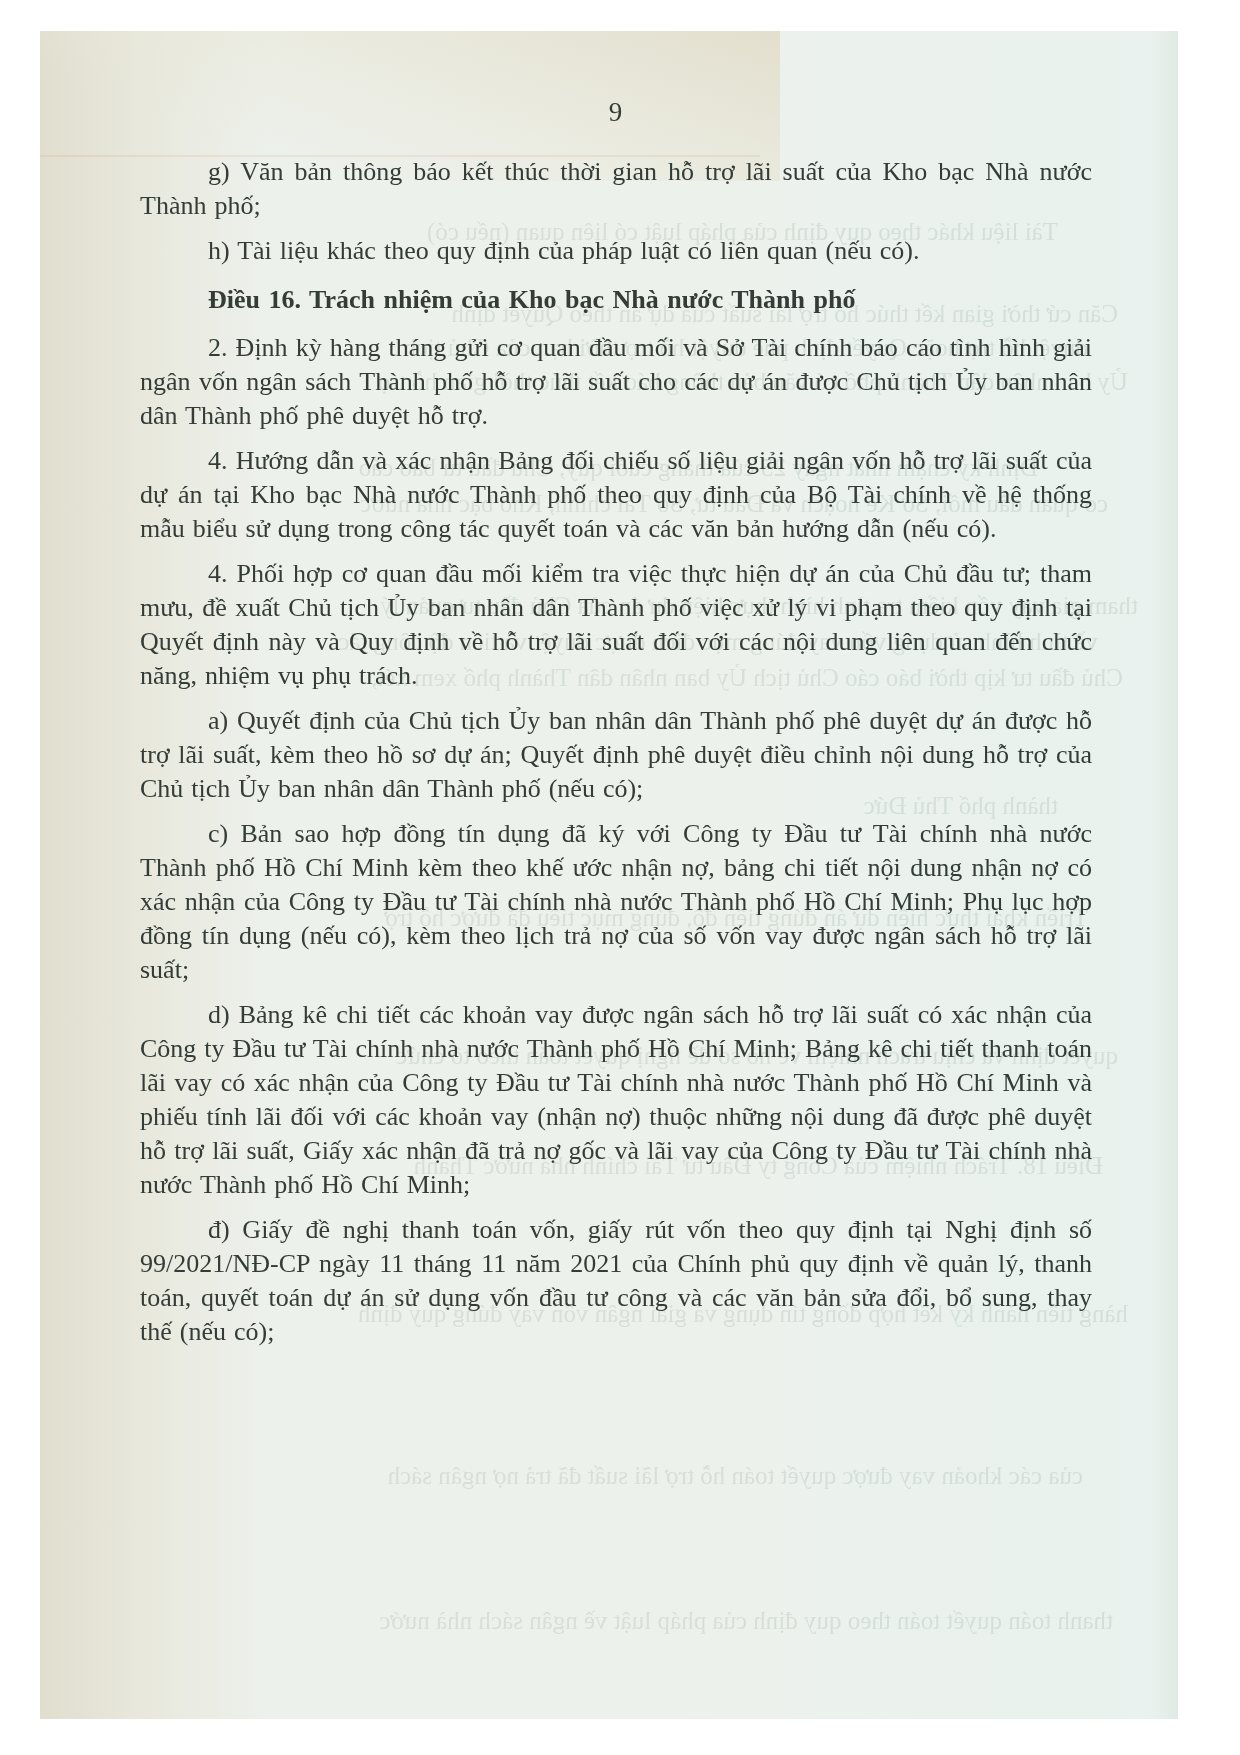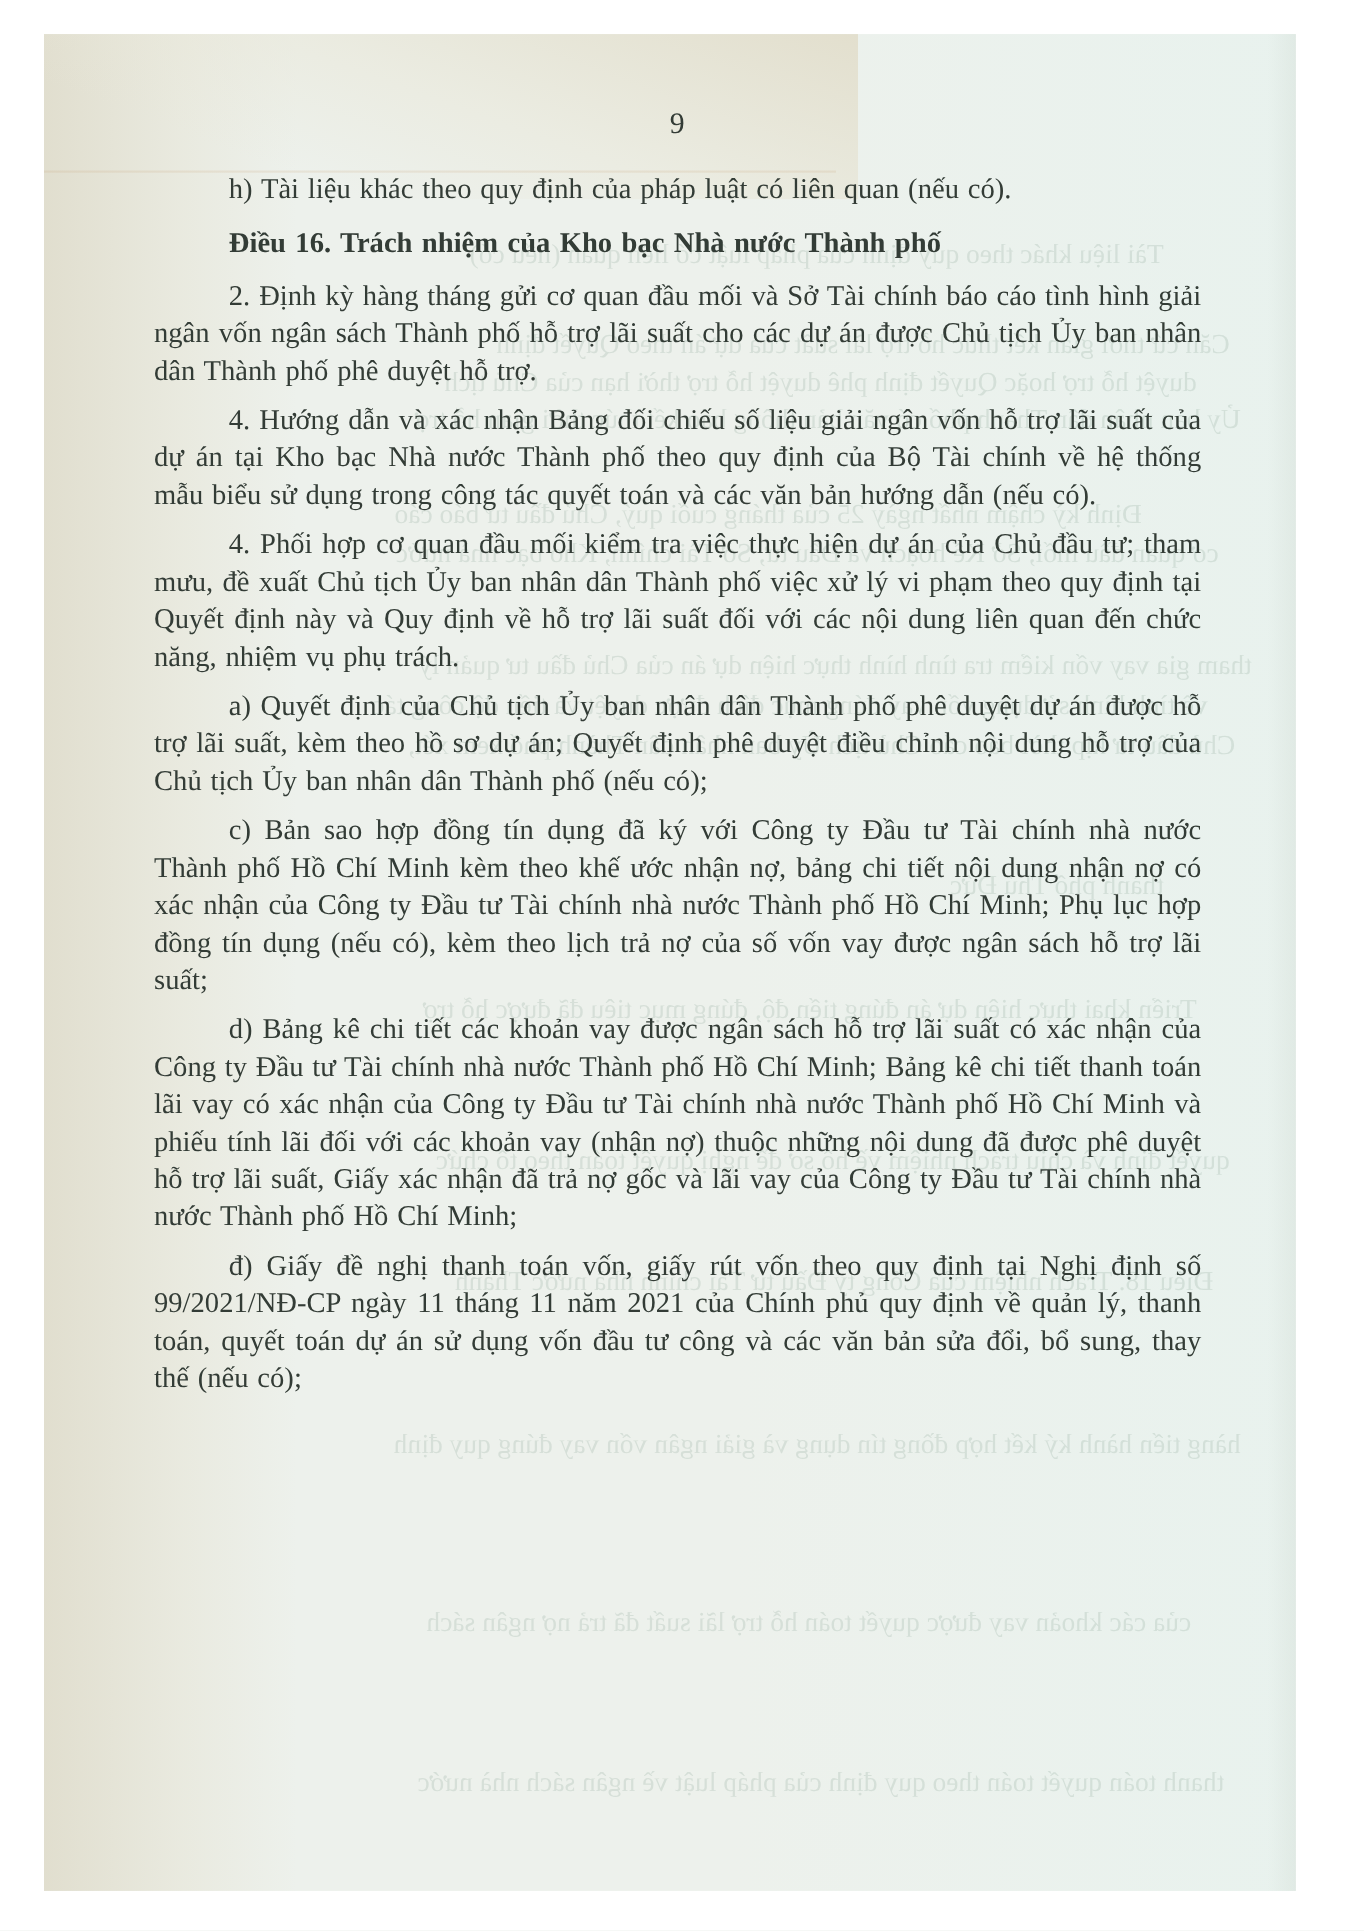--- a/index.html
+++ b/index.html
@@ -68,20 +68,21 @@
     <span style="top:1010px;left:60px">quyết định và chịu trách nhiệm về hồ sơ đề nghị quyết toán theo tổ chức</span>
     <span style="top:1120px;left:75px">Điều 18. Trách nhiệm của Công ty Đầu tư Tài chính nhà nước Thành</span>
     <span style="top:1268px;left:50px">hàng tiến hành ký kết hợp đồng tín dụng và giải ngân vốn vay đúng quy định</span>
     <span style="top:1430px;left:95px">của các khoản vay được quyết toán hỗ trợ lãi suất đã trả nợ ngân sách</span>
     <span style="top:1575px;left:65px">thanh toán quyết toán theo quy định của pháp luật về ngân sách nhà nước</span>
   </div>
 
   <div class="content">
     <div class="page-number">9</div>
 
+    <p class="para">g) Văn bản thông báo kết thúc thời gian hỗ trợ lãi suất của Kho bạc Nhà nước Thành phố;</p>
     <p class="para">h) Tài liệu khác theo quy định của pháp luật có liên quan (nếu có).</p>
     <p class="para heading">Điều 16. Trách nhiệm của Kho bạc Nhà nước Thành phố</p>
     <p class="para">2. Định kỳ hàng tháng gửi cơ quan đầu mối và Sở Tài chính báo cáo tình hình giải ngân vốn ngân sách Thành phố hỗ trợ lãi suất cho các dự án được Chủ tịch Ủy ban nhân dân Thành phố phê duyệt hỗ trợ.</p>
     <p class="para">4. Hướng dẫn và xác nhận Bảng đối chiếu số liệu giải ngân vốn hỗ trợ lãi suất của dự án tại Kho bạc Nhà nước Thành phố theo quy định của Bộ Tài chính về hệ thống mẫu biểu sử dụng trong công tác quyết toán và các văn bản hướng dẫn (nếu có).</p>
     <p class="para">4. Phối hợp cơ quan đầu mối kiểm tra việc thực hiện dự án của Chủ đầu tư; tham mưu, đề xuất Chủ tịch Ủy ban nhân dân Thành phố việc xử lý vi phạm theo quy định tại Quyết định này và Quy định về hỗ trợ lãi suất đối với các nội dung liên quan đến chức năng, nhiệm vụ phụ trách.</p>
     <p class="para">a) Quyết định của Chủ tịch Ủy ban nhân dân Thành phố phê duyệt dự án được hỗ trợ lãi suất, kèm theo hồ sơ dự án; Quyết định phê duyệt điều chỉnh nội dung hỗ trợ của Chủ tịch Ủy ban nhân dân Thành phố (nếu có);</p>
     <p class="para">c) Bản sao hợp đồng tín dụng đã ký với Công ty Đầu tư Tài chính nhà nước Thành phố Hồ Chí Minh kèm theo khế ước nhận nợ, bảng chi tiết nội dung nhận nợ có xác nhận của Công ty Đầu tư Tài chính nhà nước Thành phố Hồ Chí Minh; Phụ lục hợp đồng tín dụng (nếu có), kèm theo lịch trả nợ của số vốn vay được ngân sách hỗ trợ lãi suất;</p>
     <p class="para">d) Bảng kê chi tiết các khoản vay được ngân sách hỗ trợ lãi suất có xác nhận của Công ty Đầu tư Tài chính nhà nước Thành phố Hồ Chí Minh; Bảng kê chi tiết thanh toán lãi vay có xác nhận của Công ty Đầu tư Tài chính nhà nước Thành phố Hồ Chí Minh và phiếu tính lãi đối với các khoản vay (nhận nợ) thuộc những nội dung đã được phê duyệt hỗ trợ lãi suất, Giấy xác nhận đã trả nợ gốc và lãi vay của Công ty Đầu tư Tài chính nhà nước Thành phố Hồ Chí Minh;</p>
     <p class="para last">đ) Giấy đề nghị thanh toán vốn, giấy rút vốn theo quy định tại Nghị định số 99/2021/NĐ-CP ngày 11 tháng 11 năm 2021 của Chính phủ quy định về quản lý, thanh toán, quyết toán dự án sử dụng vốn đầu tư công và các văn bản sửa đổi, bổ sung, thay thế (nếu có);</p>
   </div>

